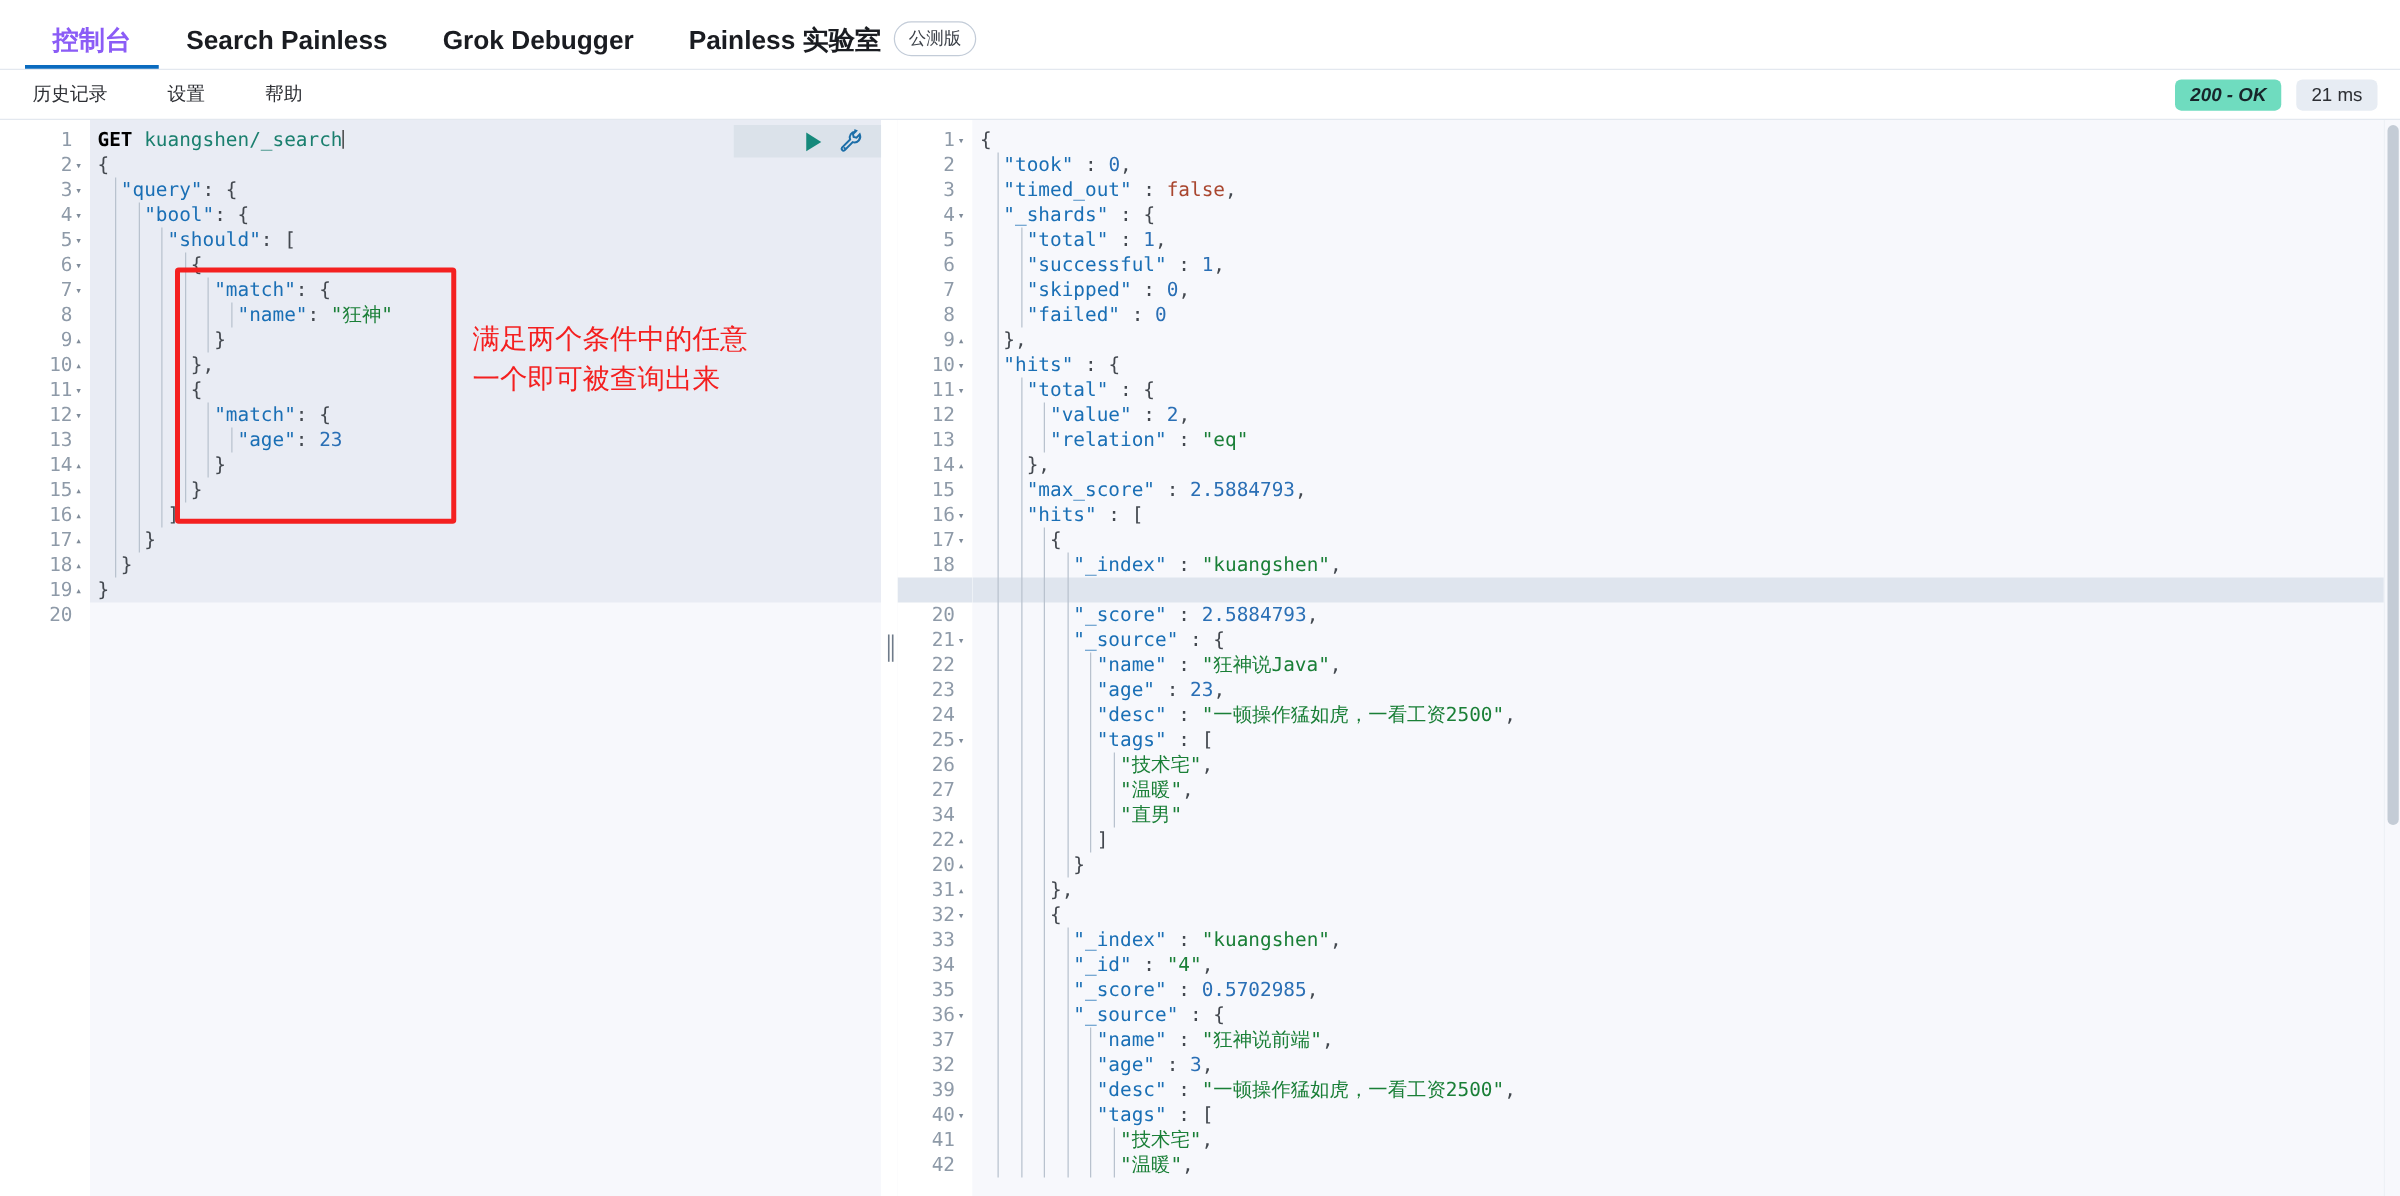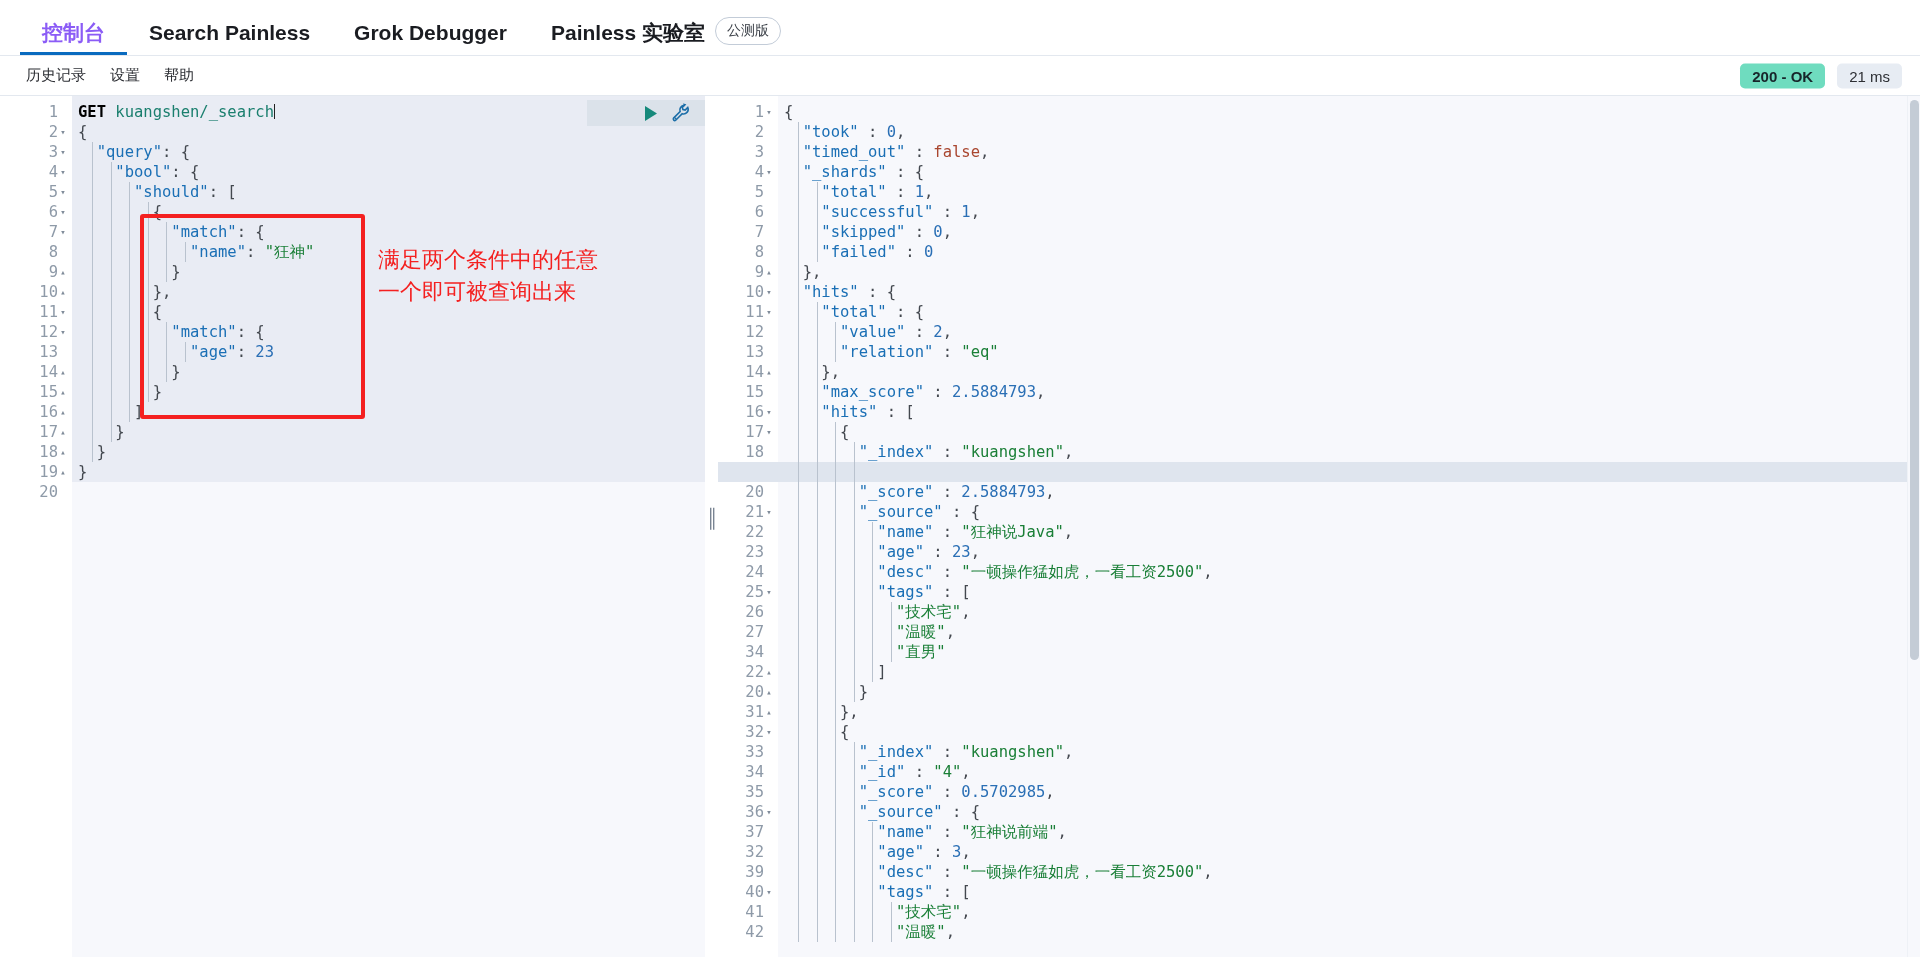--- a/index.html
+++ b/index.html
@@ -48,20 +48,21 @@
 
   
   .subnav {
     height: 40px;
     background: #ffffff;
     display: flex;
     align-items: center;
     padding: 0 14px;
     border-bottom: 1px solid #e3e8ef;
     position: relative;
+    gap: 24px;
   }
   .subnav-item {
     font-size: 15px;
     color: #2d2f34;
     padding: 0 12px;
     cursor: pointer;
     white-space: nowrap;
   }
   .status-wrap {
     position: absolute;
@@ -73,20 +74,21 @@
     gap: 12px;
   }
   .status-ok {
     background: #6fdcbf;
     color: #17252a;
     font-size: 15px;
     font-weight: 600;
     border-radius: 5px;
     padding: 4px 12px;
     white-space: nowrap;
+    font-style: italic;
   }
   .status-time {
     background: #e7ecf3;
     color: #2d2f34;
     font-size: 15px;
     border-radius: 5px;
     padding: 4px 12px;
     white-space: nowrap;
   }
 
@@ -350,21 +352,21 @@
       </span>
       <span class="wrench-icon">
         <svg width="20" height="20" viewBox="0 0 20 20" fill="none" stroke="#1c6ea8" stroke-width="1.6">
           <path d="M13.2 2.4a4.6 4.6 0 0 0-4.1 6.2L2.6 15.1a1.5 1.5 0 0 0 2.1 2.1l6.5-6.5a4.6 4.6 0 0 0 5.6-6.2l-2.6 2.6-2.3-.5-.5-2.3 2.6-2.6a4.6 4.6 0 0 0-.8-.3z"></path>
           <circle cx="4.6" cy="15.4" r="0.9" fill="#1c6ea8" stroke="none"></circle>
         </svg>
       </span>
     </div>
 
     <div class="annot-box" style="left:140px; top:118px; width:225px; height:205px;"></div>
-    <div class="annot-text" style="left:378px; top:148px;"><span>满足两个条件中的任意</span><br><span>一个即可被查询出来</span></div>
+    <div class="annot-text" style="left:378px; top:160px;"><span>满足两个条件中的任意</span><br><span>一个即可被查询出来</span></div>
   </div>
 
   <div class="pane-gap">
     <div class="splitter">║</div>
   </div>
 
   <div class="pane pane-right">
     <div class="editor editor-r">
       <div class="gutter gutter-r" id="gutter-right" style="position: relative;">
           <div class="gline"><span class="num">1</span><span class="fold">▾</span></div>

